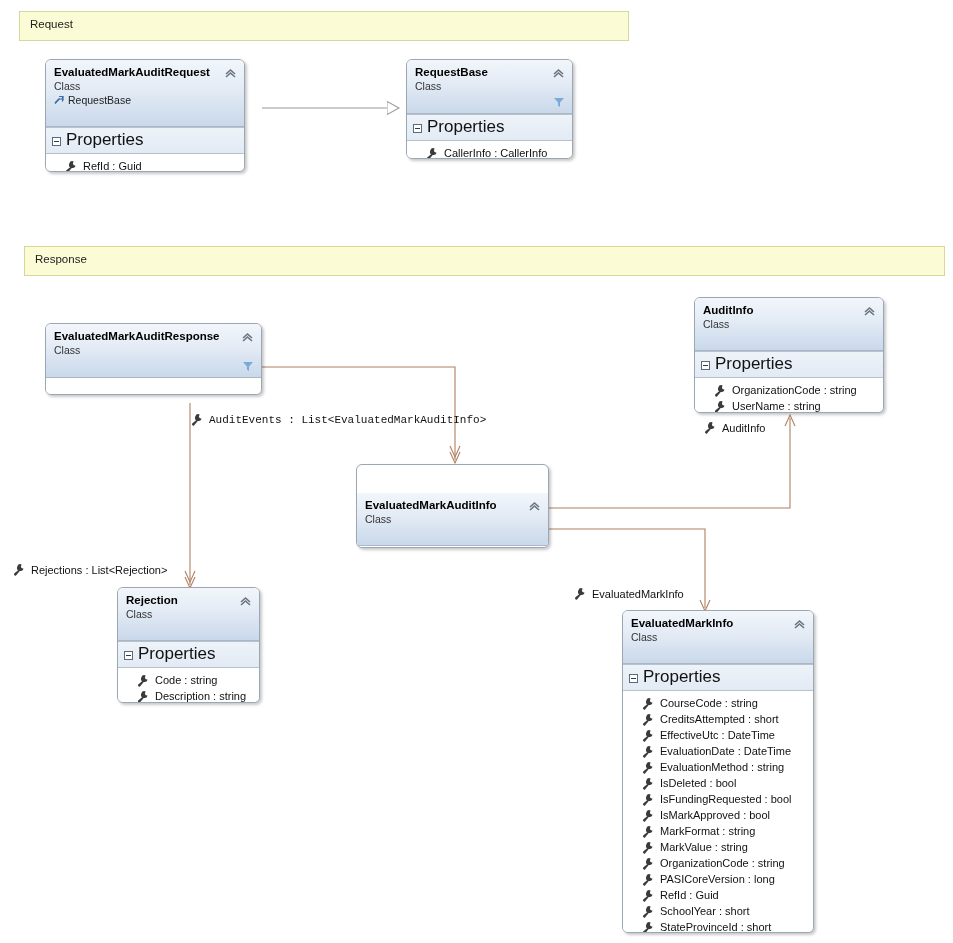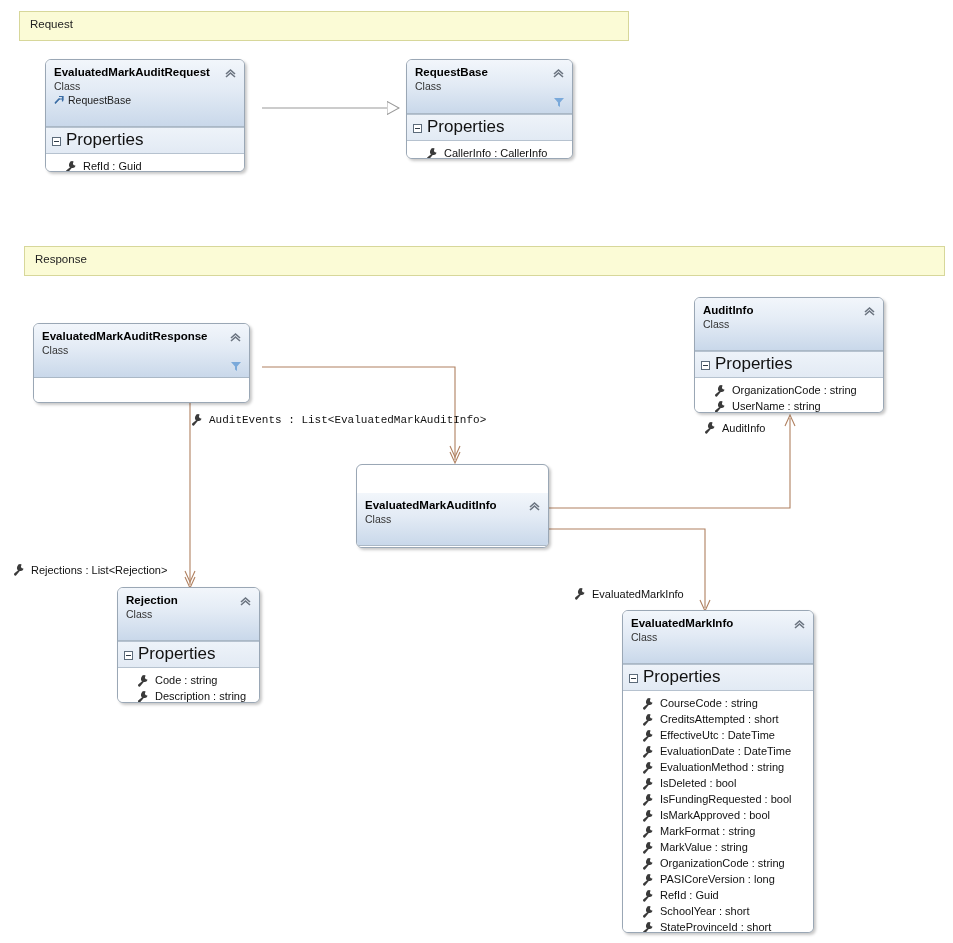--- a/index.html
+++ b/index.html
@@ -273,21 +273,21 @@
       <div class="member">
         <svg class="wrench" viewBox="0 0 13 13">
           <path d="M9.6,1.4 a3.4,3.4 0 1 0 2.0,4.4 l-2.1,-0.8 -0.6,-1.6 z" fill="#3b3b3b"></path>
           <path d="M8.2,5.6 L2.2,10.6 a1.3,1.3 0 0 0 1.8,1.8 L9.0,6.4 z" fill="#3b3b3b"></path>
         </svg>
         <span>CallerInfo : CallerInfo</span>
       </div>
     </div>
   </div>
 
-  <div class="uml" style="left:33px; top:323px; width:217px; height:80px;">
+  <div class="uml" style="left:45px; top:323px; width:217px; height:72px;">
     <div class="uml-header" style="height:54px;">
       <div class="uml-title">EvaluatedMarkAuditResponse</div>
       <div class="uml-stereotype">Class</div>
       <svg class="chevron-up" viewBox="0 0 13 13">
         <path d="M2,7 L6.5,3 L11,7" stroke="#6b7480" stroke-width="1.6" fill="none"></path>
         <path d="M2,10 L6.5,6 L11,10" stroke="#6b7480" stroke-width="1.6" fill="none"></path>
       </svg>
       <svg class="funnel" viewBox="0 0 12 12" style="top:36px;">
         <path d="M1,2 L11,2 L7,6.5 L7,11 L5,9.5 L5,6.5 z" fill="#7aa9da"></path>
       </svg>

